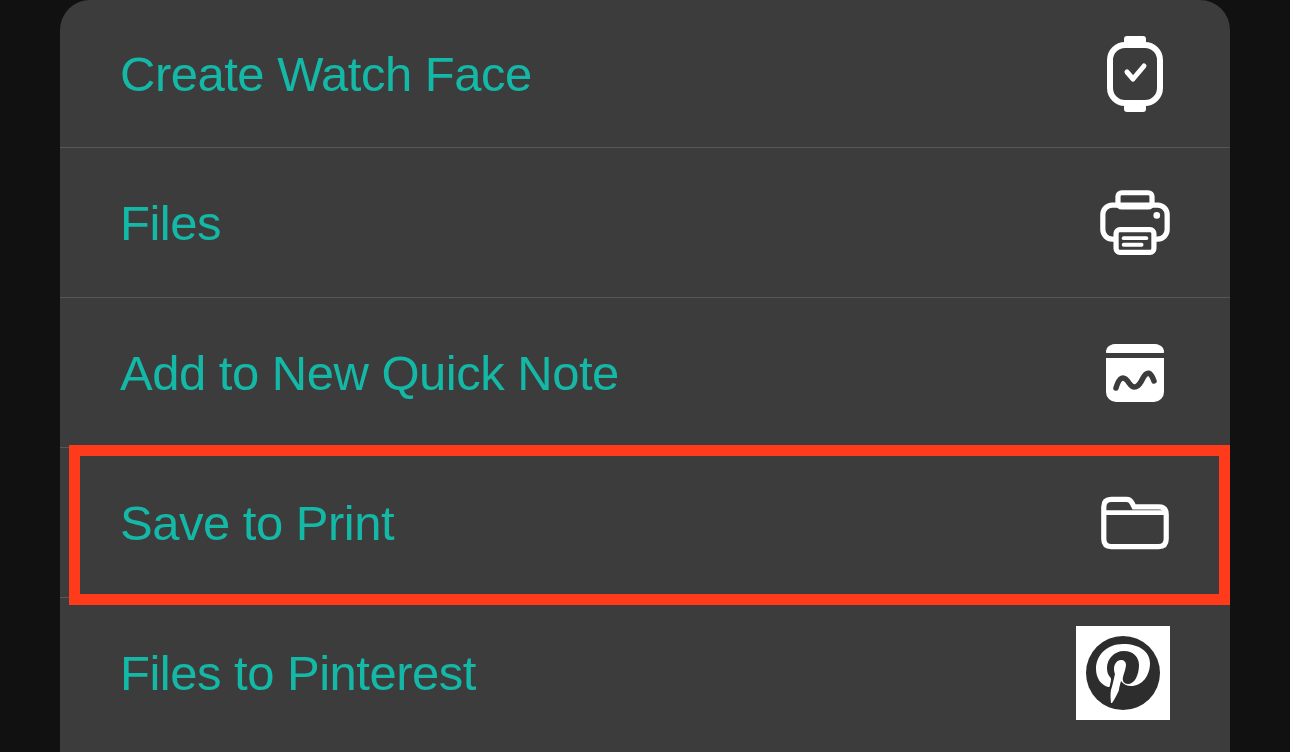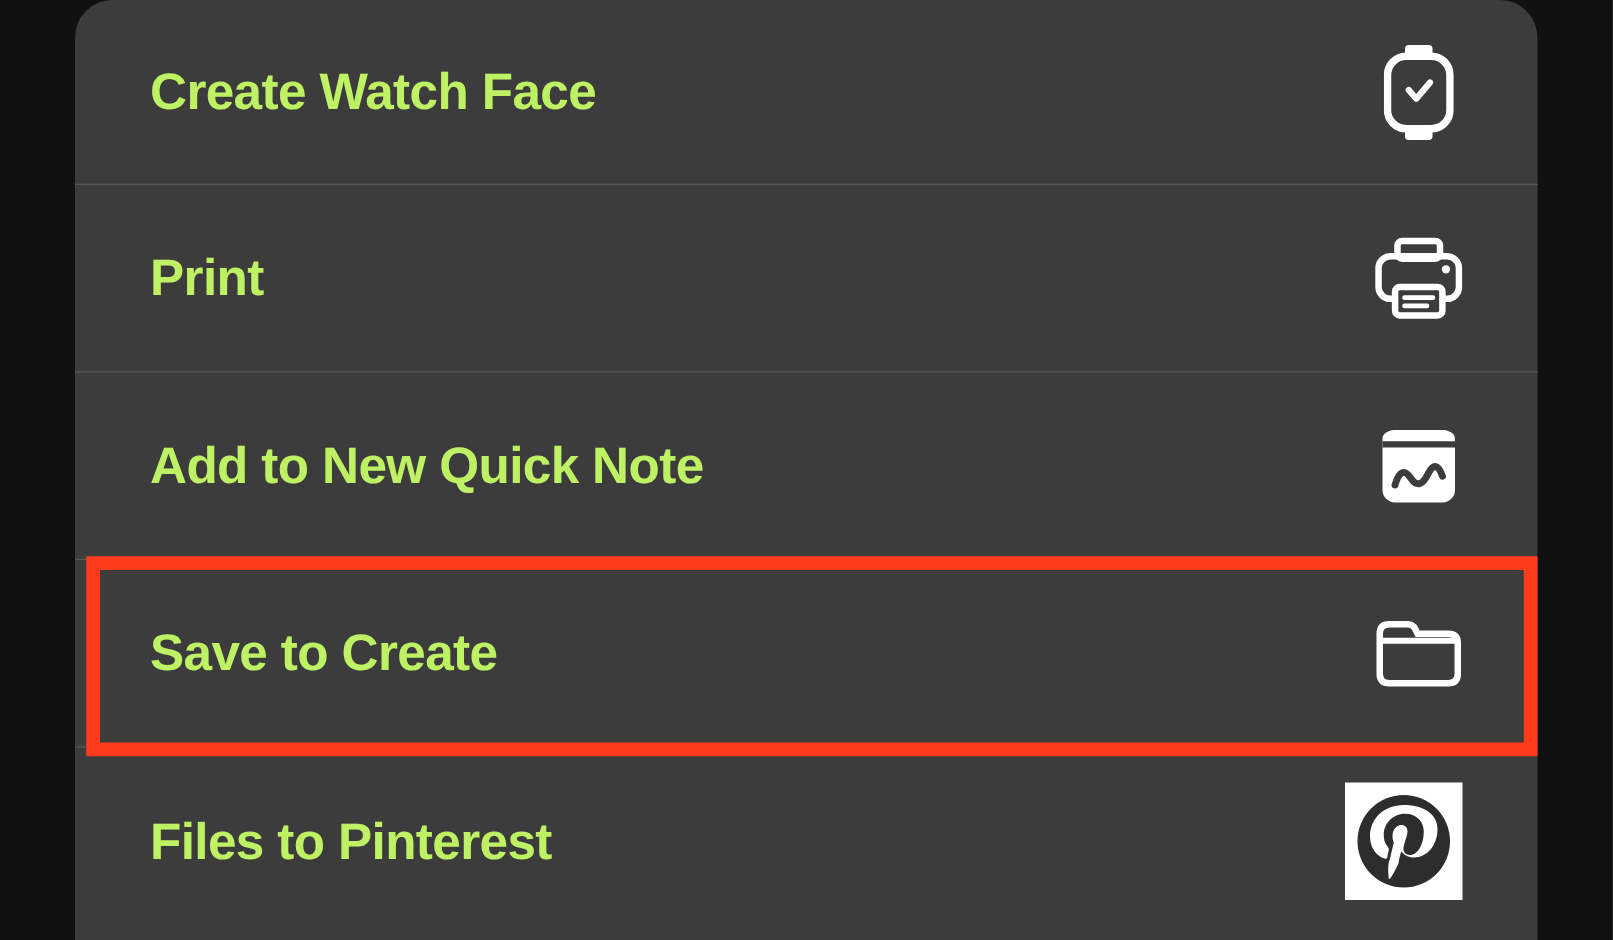--- a/index.html
+++ b/index.html
@@ -32,23 +32,23 @@
       border-bottom: 1.5px solid #585757;
       cursor: pointer;
     }
     .menu-item:first-child {
       height: 148px;
     }
     .menu-item.last {
       border-bottom: none;
     }
     .menu-label {
-      color: #bef264;
-      font-size: 41px;
-      font-weight: 700;
+      color: #14b8a6;
+      font-size: 49px;
+      font-weight: 400;
       letter-spacing: -0.5px;
     }
     .icon {
       display: flex;
       align-items: center;
       justify-content: center;
       width: 70px;
       height: 70px;
       flex-shrink: 0;
     }
@@ -82,21 +82,21 @@
       <svg width="56" height="76" viewBox="0 0 56 76">
         <rect x="17" y="0" width="22" height="9" rx="3" fill="#ffffff"></rect>
         <rect x="17" y="67" width="22" height="9" rx="3" fill="#ffffff"></rect>
         <rect x="3" y="9" width="50" height="58" rx="15" fill="none" stroke="#ffffff" stroke-width="6"></rect>
         <path d="M 20 36 L 26 43 L 37 30" fill="none" stroke="#ffffff" stroke-width="5" stroke-linecap="round" stroke-linejoin="round"></path>
       </svg>
     </span>
   </div>
 
   <div class="menu-item">
-    <span class="menu-label">Print</span>
+    <span class="menu-label">Files</span>
     <span class="icon">
       <svg width="74" height="70" viewBox="0 0 74 70">
         <rect x="19" y="3" width="36" height="15" rx="4" fill="none" stroke="#ffffff" stroke-width="5.5"></rect>
         <rect x="3" y="16" width="68" height="36" rx="10" fill="none" stroke="#ffffff" stroke-width="5.5"></rect>
         <rect x="17" y="42" width="40" height="24" rx="4" fill="#3d3c3d" stroke="#ffffff" stroke-width="5.5"></rect>
         <line x1="25" y1="51" x2="49" y2="51" stroke="#ffffff" stroke-width="4" stroke-linecap="round"></line>
         <line x1="25" y1="58" x2="44" y2="58" stroke="#ffffff" stroke-width="4" stroke-linecap="round"></line>
         <circle cx="60" cy="27" r="3.5" fill="#ffffff"></circle>
       </svg>
     </span>
@@ -108,21 +108,21 @@
       <svg width="64" height="64" viewBox="0 0 64 64">
         <rect x="3" y="3" width="58" height="58" rx="10" fill="#ffffff"></rect>
         <rect x="3" y="3" width="58" height="14" rx="10" fill="#ffffff"></rect>
         <rect x="3" y="12" width="58" height="5" fill="#3d3c3d"></rect>
         <path d="M 13 47 Q 18 30, 26 42 Q 33 52, 40 37 Q 46 26, 51 40" fill="none" stroke="#3d3c3d" stroke-width="5.5" stroke-linecap="round"></path>
       </svg>
     </span>
   </div>
 
   <div class="menu-item">
-    <span class="menu-label">Save to Create</span>
+    <span class="menu-label">Save to Print</span>
     <span class="icon">
       <svg width="74" height="58" viewBox="0 0 74 58">
         <path d="M 4 12 Q 4 4, 12 4 L 28 4 Q 32 4, 34 8 L 36 12 L 62 12 Q 70 12, 70 20 L 70 46 Q 70 54, 62 54 L 12 54 Q 4 54, 4 46 Z" fill="none" stroke="#ffffff" stroke-width="5.5"></path>
         <line x1="4" y1="18" x2="70" y2="18" stroke="#ffffff" stroke-width="5"></line>
       </svg>
     </span>
   </div>
 
   <div class="menu-item last">
     <span class="menu-label">Files to Pinterest</span>

